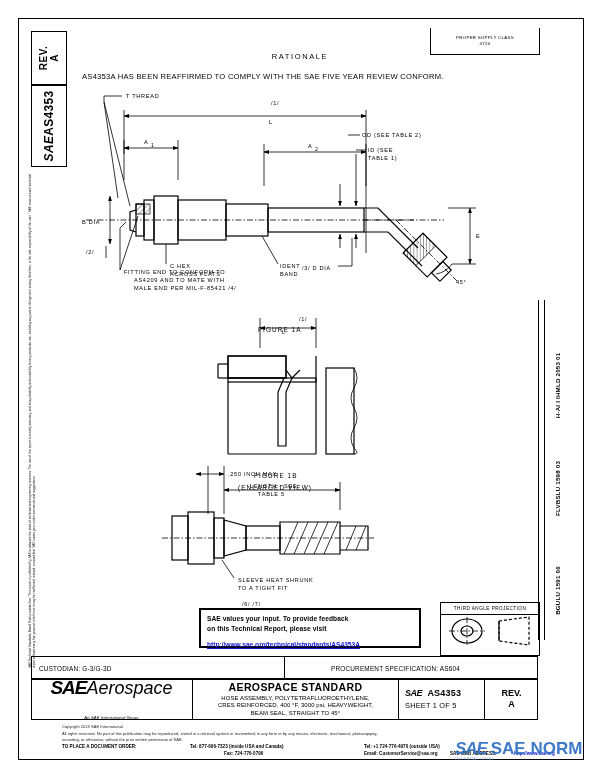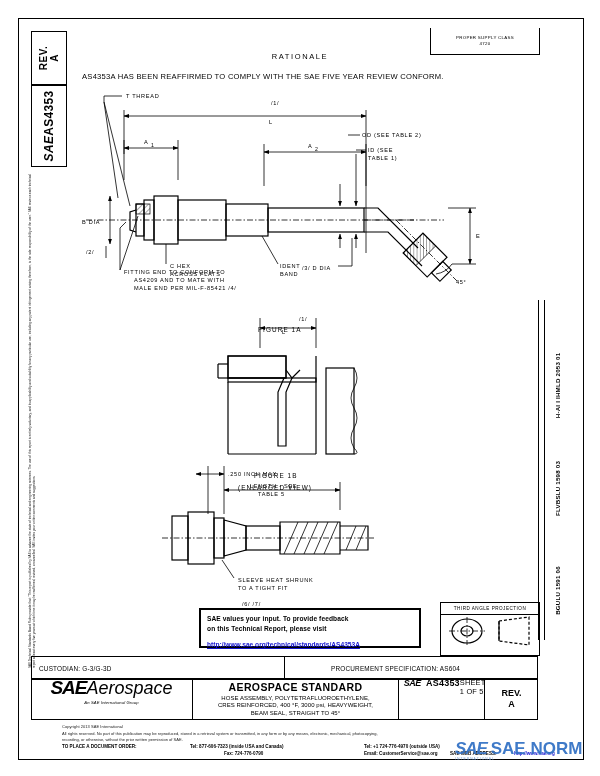--- a/index.html
+++ b/index.html
@@ -71,30 +71,30 @@
        border-top:1px solid #000;border-bottom:1px solid #000;}
   .custrow .cell{position:absolute;top:0;height:22px;display:flex;align-items:center;
        font-size:6.4px;letter-spacing:.2px;}
   .custrow .vdiv{position:absolute;top:0;height:22px;width:1px;background:#000;}
 
   
   .title-block{position:absolute;left:31px;top:678px;width:507px;height:42px;}
   .tb-cell{position:absolute;top:0;height:42px;box-sizing:border-box;
        border-right:1px solid #000;}
   .tb-logo{left:0;width:162px;display:flex;flex-direction:column;
-       align-items:center;justify-content:flex-start;}
+       align-items:center;justify-content:space-between;}
   .sae-logo{font-size:19px;font-weight:bold;font-style:italic;letter-spacing:-1px;line-height:19px;}
   .sae-logo .aero{font-weight:normal;font-style:italic;font-size:18px;letter-spacing:0px;}
   .sae-sub{font-size:4.2px;font-style:italic;letter-spacing:.1px;margin-top:2px;}
   .tb-title{left:162px;width:206px;display:flex;flex-direction:column;
        align-items:center;justify-content:center;padding:0 3px;box-sizing:border-box;}
   .tb-title .big{font-size:10.5px;font-weight:bold;letter-spacing:.4px;
        margin-bottom:2px;}
   .tb-title .sml{font-size:6px;line-height:7.6px;text-align:center;letter-spacing:.05px;}
-  .tb-num{left:368px;width:86px;display:flex;flex-direction:row;
+  .tb-num{left:368px;width:86px;display:flex;flex-direction:column;
        justify-content:center;padding-left:6px;box-sizing:border-box;}
   .tb-num .n1{font-size:9px;font-weight:bold;letter-spacing:.2px;margin-bottom:3px;}
   .tb-num .n1 .sl{font-style:italic;letter-spacing:-.5px;}
   .tb-num .n2{font-size:7.4px;letter-spacing:.2px;}
   .tb-rev{left:454px;width:53px;border-right:none;display:flex;flex-direction:column;
        align-items:center;justify-content:center;}
   .tb-rev div{font-size:9px;font-weight:bold;line-height:11px;}
   .tb-border{position:absolute;left:31px;top:678px;width:507px;height:42px;
        border:1px solid #000;pointer-events:none;box-sizing:border-box;}
 

